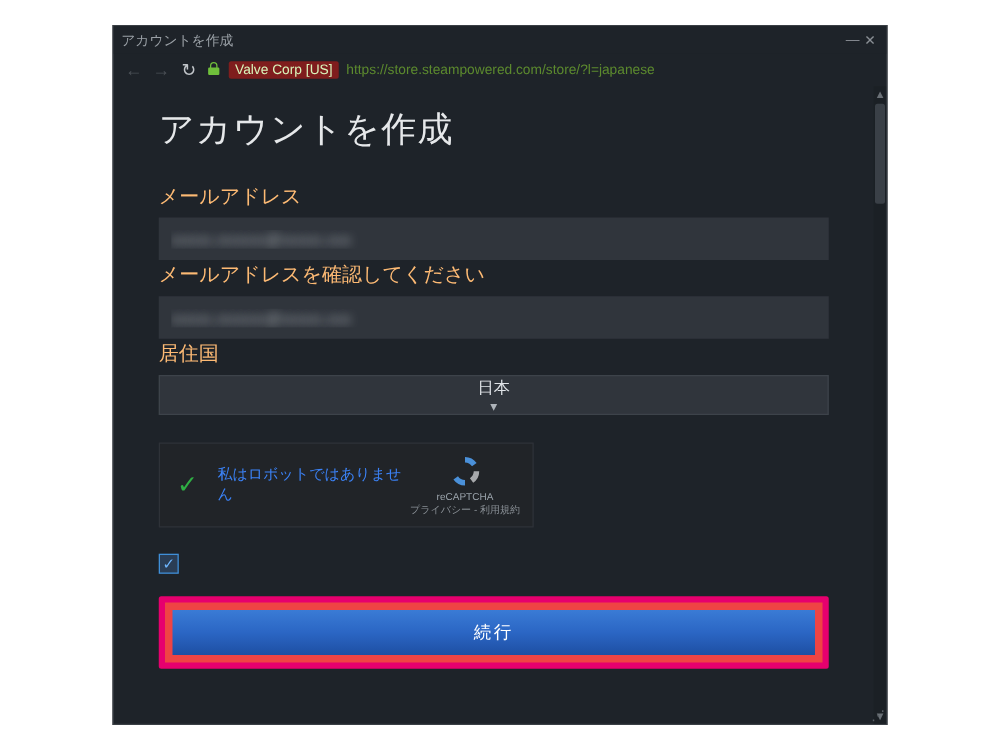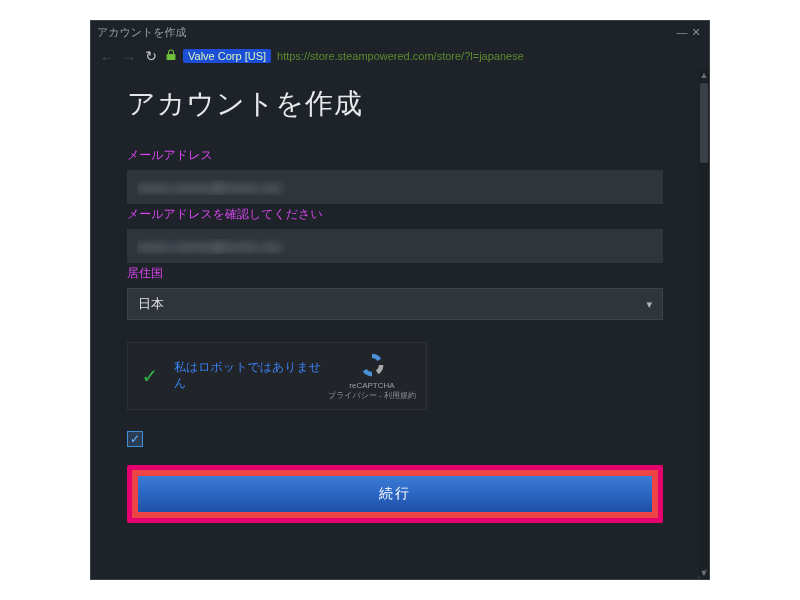--- a/index.html
+++ b/index.html
@@ -52,21 +52,21 @@
     font-size: 14px;
     width: 16px;
     text-align: center;
   }
   .reload { color: #c1c5c9; font-size: 14px; width: 16px; text-align: center;}
   .lock {
     color: #6fbf3b;
     font-size: 13px;
   }
   .badge {
-    background: #1d4ed8;
+    background: #7f1d1d;
     color: #d9f5bb;
     font-size: 11px;
     padding: 1px 5px;
     border-radius: 2px;
   }
   .url {
     color: #5c8a2e;
     font-size: 11px;
     white-space: nowrap;
     overflow: hidden;
@@ -106,22 +106,22 @@
     border-radius: 2px;
   }
   h1 {
     color: #e6e8ea;
     font-size: 28px;
     font-weight: 400;
     margin: 6px 0 24px 0;
     letter-spacing: 1px;
   }
   .field-label {
-    color: #d946ef;
-    font-size: 12px;
+    color: #fdba74;
+    font-size: 16px;
     margin-bottom: 6px;
   }
   .text-input {
     width: 100%;
     height: 34px;
     background: #30353c;
     border: none;
     color: #c6cbd1;
     font-size: 13px;
     padding: 0 10px;
@@ -134,20 +134,21 @@
   .select-wrap {
     width: 100%;
     height: 32px;
     background: #30353c;
     border: 1px solid #3d434a;
     display: flex;
     align-items: center;
     padding: 0 10px;
     margin-bottom: 22px;
     cursor: pointer;
+    flex-direction: column;
   }
   .select-wrap .sel-text { flex:1; color:#dfe3e7; font-size:13px;}
   .select-wrap .chev { color:#aeb4ba; font-size:11px;}
   .recaptcha {
     width: 300px;
     height: 68px;
     background: #212428;
     border: 1px solid #2e3238;
     display: flex;
     align-items: center;

